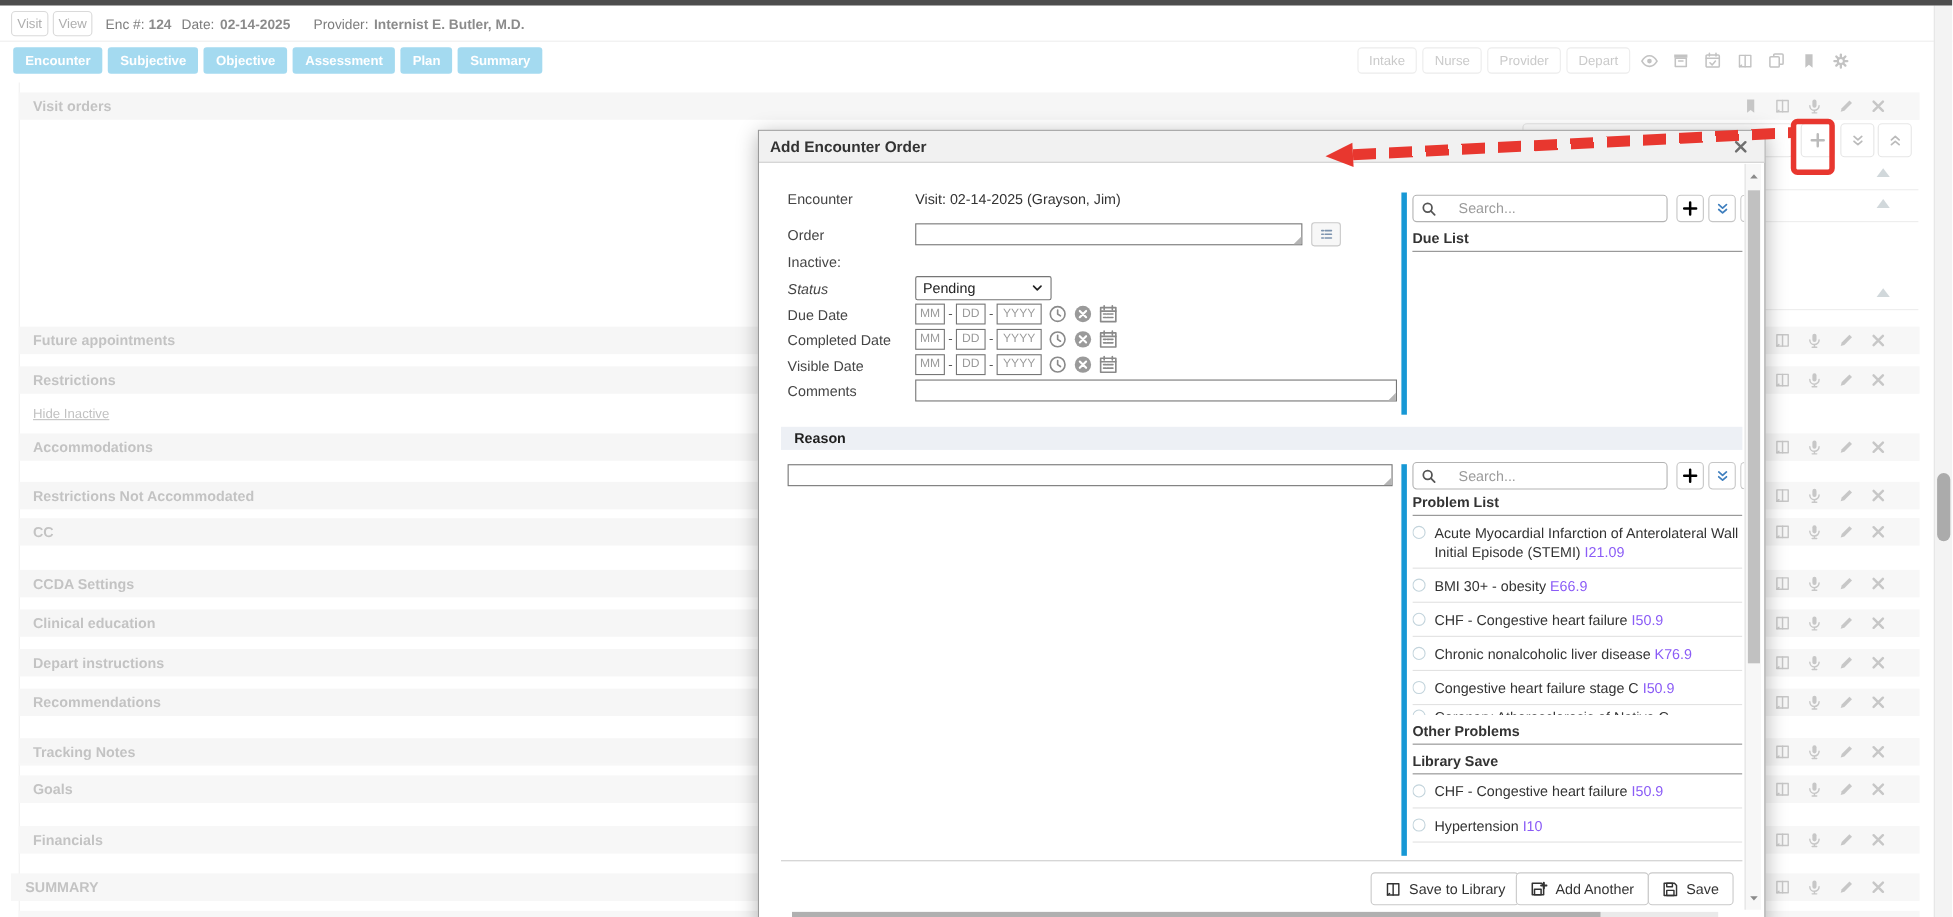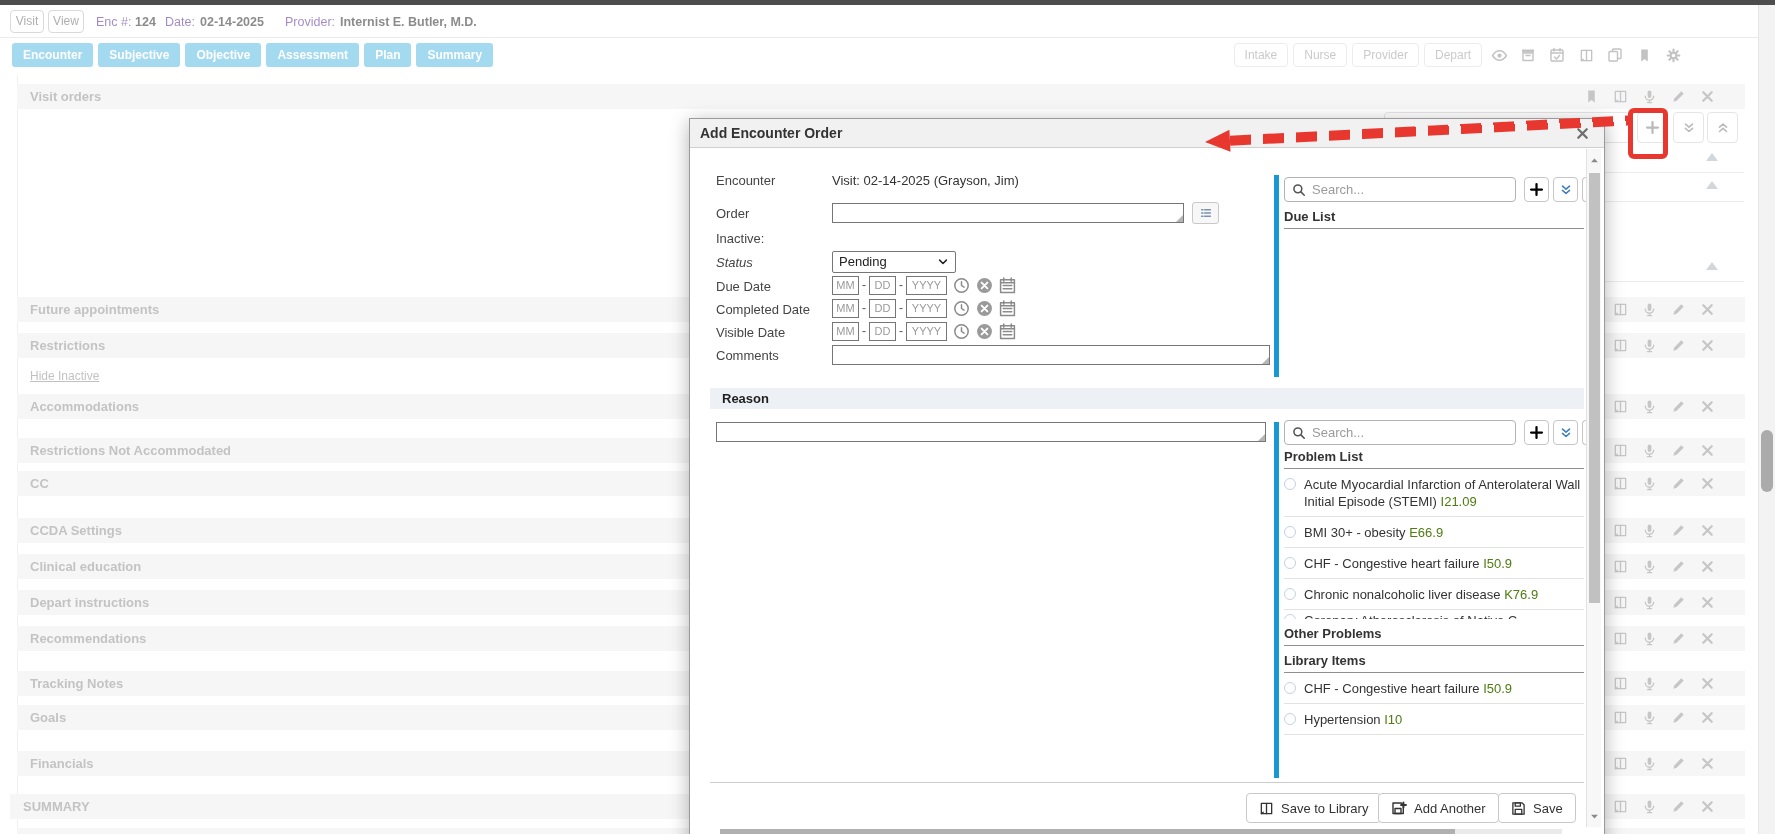--- a/index.html
+++ b/index.html
@@ -7,21 +7,21 @@
   .page { position: relative; width: 1775px; height: 834px; overflow: hidden;
           font-family: "Liberation Sans", sans-serif; background: #fff; }
   svg { display: block; }
 
   
   .top-strip { position: absolute; top: 0; left: 0; right: 0; height: 5px; background: #4d4d4d; z-index: 4; }
   .under { position: absolute; inset: 0; opacity: 0.52; }
   .hdr { position: absolute; top: 5px; left: 0; right: 0; height: 33px; background: #fff; border-bottom: 1px solid #d9d9d9; }
   .btn-o { position: absolute; top: 5px; height: 23px; border: 1px solid #b9b9b9; border-radius: 4px;
            background: #fff; color: #666; font-size: 12px; line-height: 21px; text-align: center; }
-  .hdr-lbl { position: absolute; top: 10px; font-size: 12.5px; color: #4c1d95; }
+  .hdr-lbl { position: absolute; top: 10px; font-size: 12.5px; color: #000000; }
   .hdr-val { position: absolute; top: 10px; font-size: 12.5px; color: #222; font-weight: bold; }
   .tabs-row { position: absolute; top: 38px; left: 0; right: 0; height: 34px; background: #fff; }
   .tabs { position: absolute; left: 12px; top: 5px; display: flex; gap: 5px; }
   .tab { height: 24px; background: #52b9e4; border-radius: 3px; color: #fff; font-weight: bold;
          font-size: 12px; line-height: 24px; padding: 0 11px; }
   .tabs-right { position: absolute; right: 90px; top: 5px; display: flex; gap: 5px; align-items: center; }
   .stage-btn { height: 24px; border: 1px solid #dcdcdc; border-radius: 4px; background: #fff;
                color: #9a9a9a; font-size: 12px; line-height: 22px; padding: 0 10px; }
   .tool-ic { width: 24px; height: 24px; color: #8d8d8d; display: flex; align-items: center; justify-content: center; }
   .left-rule { position: absolute; left: 17px; top: 75px; bottom: 0; width: 1px; background: #e3e3e3; }
@@ -64,40 +64,40 @@
                 border-radius: 2px; background: #fff; color: #222; line-height: 20px; padding: 0 6px;
                 display: flex; align-items: center; justify-content: space-between; }
   .date-row { position: absolute; left: 142px; height: 20px; display: flex; align-items: center; gap: 3px; }
   .dbox { border: 1px solid #767676; height: 19px; font-size: 11px; color: #9a9a9a; display: flex;
           align-items: center; justify-content: center; background: #fff; }
   .dsep { color: #555; font-size: 12px; }
   .dic { margin-left: 3px; display: flex; align-items: center; }
 
   .vbar { position: absolute; left: 584px; width: 5px; background: #1798d5; }
   .s-box { position: absolute; left: 594px; width: 232px; height: 25px; border: 1px solid #b3b3b3;
-           border-radius: 4px; background: #fff; display: flex; align-items: center; padding-left: 7px; gap: 6px; }
+           border-radius: 4px; background: #fff; display: flex; align-items: center; padding-left: 7px; gap: 20px; }
   .s-box input { border: 0; outline: 0; flex: 1; font-size: 13px; font-family: "Liberation Sans", sans-serif;
                  color: #555; min-width: 0; background: transparent; }
   .s-box input::placeholder { color: #9b9b9b; }
   .sq-btn { position: absolute; width: 25px; height: 25px; border: 1px solid #c6c6c6; border-radius: 4px;
             background: #fff; display: flex; align-items: center; justify-content: center; }
   .sq-sliver { position: absolute; left: 892px; width: 4px; height: 25px; border: 1px solid #c6c6c6;
                border-right: 0; border-radius: 4px 0 0 4px; background: #fff; }
   .panel-h { position: absolute; left: 594px; width: 300px; font-size: 13px; font-weight: bold; color: #333;
              border-bottom: 1px solid #8f8f8f; padding-bottom: 4px; }
   .reason-bar { position: absolute; left: 20px; top: 269px; width: 874px; height: 21px; background: #edf0f5;
                 font-size: 13px; font-weight: bold; color: #1f1f1f; line-height: 21px; padding-left: 12px; }
   .plist { position: absolute; left: 594px; top: 330px; width: 300px; height: 333px; overflow: hidden; }
   .pgroup-h { font-size: 13px; font-weight: bold; color: #333; border-bottom: 1px solid #8f8f8f;
               padding: 7px 0 4px 0; }
   .pitem { display: flex; gap: 8px; padding: 7px 0 6px 0; border-bottom: 1px solid #e2e2e2;
            color: #333; line-height: 17px; font-size: 13px; }
   .pitem.clipped { height: 9px; padding: 2px 0 0 0; overflow: hidden; border-bottom: 0; }
   .radio { width: 12px; height: 12px; border: 1px solid #c3d4dc; border-radius: 50%; flex: none; margin-top: 2px; background: #fff; }
-  .icode { color: #4d7c0f; }
+  .icode { color: #8b5cf6; }
 
   .f-sep { position: absolute; left: 20px; width: 874px; top: 663px; height: 1px; background: #cccccc; }
   .f-btn { position: absolute; top: 674px; height: 30px; border: 1px solid #c9c9c9; border-radius: 4px;
            background: #fff; color: #333; font-size: 13px; display: flex; align-items: center; gap: 7px;
            padding: 0 12px; cursor: pointer; }
   .hs-arrow { position: absolute; top: 712px; width: 14px; height: 14px; color: #333;
               display: flex; align-items: center; justify-content: center; }
   .hs-track { position: absolute; left: 30px; top: 710px; width: 842px; height: 16px; background: #eaeaea; }
   .hs-thumb { position: absolute; left: 30px; top: 710px; width: 735px; height: 16px; background: #b0b0b0; }
   .vs-track { position: absolute; left: 896px; top: 30px; width: 15px; height: 678px; background: #f7f7f7; border-left: 1px solid #e2e2e2; }
@@ -828,26 +828,30 @@
           <span>BMI 30+ - obesity <span class="icode">E66.9</span></span>
         </div>
         <div class="pitem">
           <span class="radio"></span>
           <span>CHF - Congestive heart failure <span class="icode">I50.9</span></span>
         </div>
         <div class="pitem">
           <span class="radio"></span>
           <span>Chronic nonalcoholic liver disease <span class="icode">K76.9</span></span>
         </div>
+        <div class="pitem">
+          <span class="radio"></span>
+          <span>Congestive heart failure stage C <span class="icode">I50.9</span></span>
+        </div>
         <div class="pitem clipped">
           <span class="radio"></span>
           <span>Coronary Atherosclerosis of Native C</span>
         </div>
         <div class="pgroup-h">Other Problems</div>
-        <div class="pgroup-h">Library Items</div>
+        <div class="pgroup-h">Library Save</div>
         <div class="pitem">
           <span class="radio"></span>
           <span>CHF - Congestive heart failure <span class="icode">I50.9</span></span>
         </div>
         <div class="pitem">
           <span class="radio"></span>
           <span>Hypertension <span class="icode">I10</span></span>
         </div>
       </div>
 

